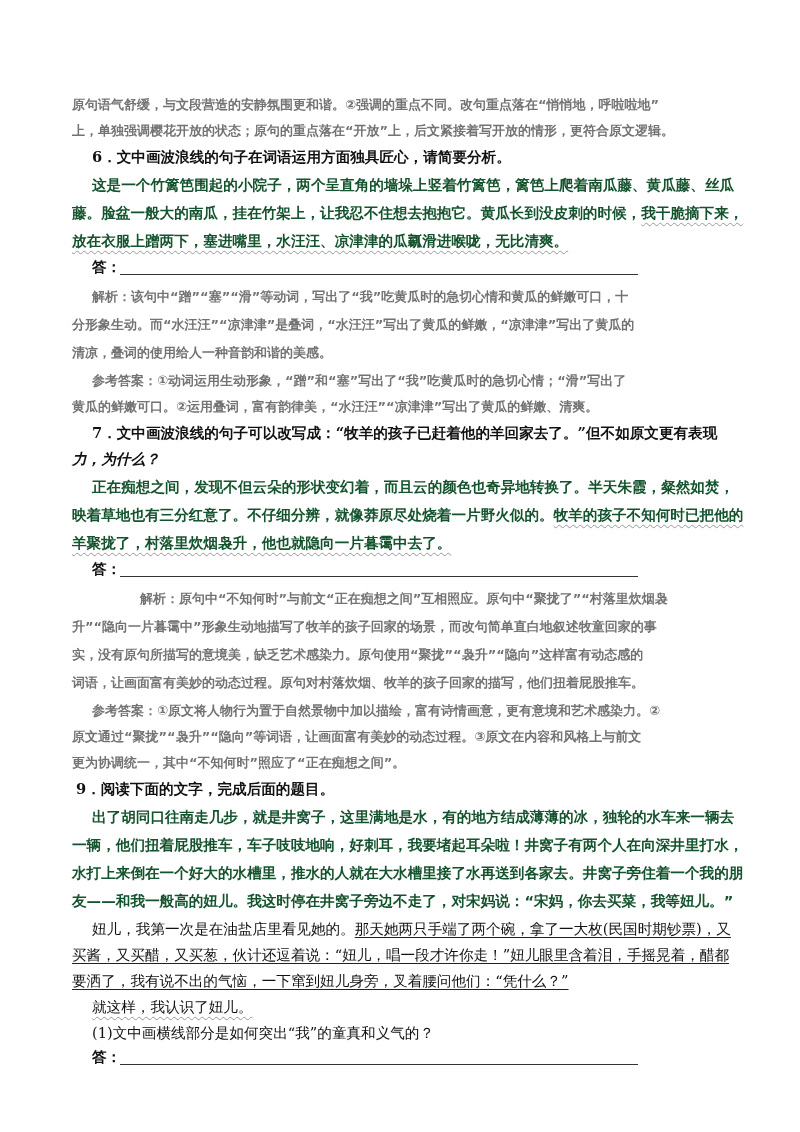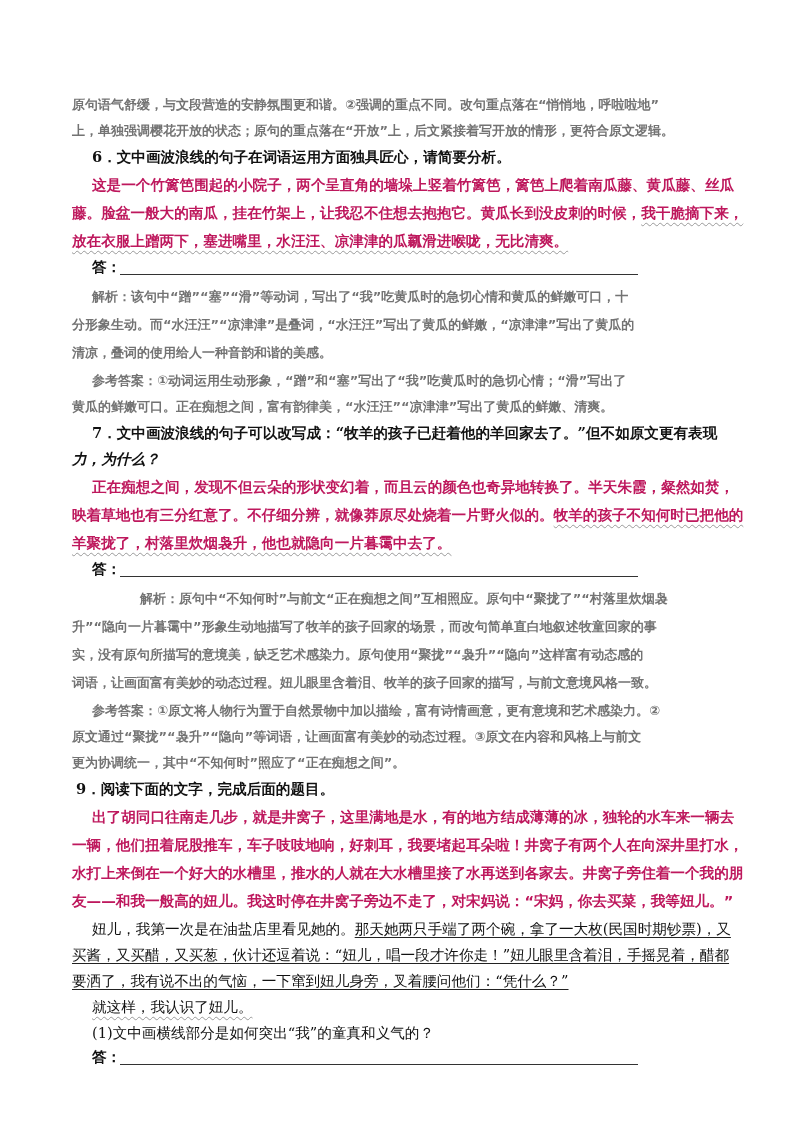--- a/index.html
+++ b/index.html
@@ -4,21 +4,21 @@
 <style>
   html, body { margin: 0; padding: 0; background: #ffffff; }
   body { width: 800px; height: 1132px; position: relative; overflow: hidden; }
   .page {
     position: absolute; left: 72px; top: 94px; width: 660px;
     font-family: "DejaVu Serif", "Liberation Serif", serif;
     font-size: 15px; color: #111;
   }
   .line { position: absolute; left: 0; white-space: nowrap; line-height: 22px; }
   .red { color: #737373; font-weight: bold; font-family: "DejaVu Sans", "Liberation Sans", sans-serif; font-size: 13px; }
-  .black-bold { color: #be185d; font-weight: bold; font-family: "DejaVu Sans", "Liberation Sans", sans-serif; font-size: 14.6px; }
+  .black-bold { color: #14532d; font-weight: bold; font-family: "DejaVu Sans", "Liberation Sans", sans-serif; font-size: 14.6px; }
   .q { color: #111; font-family: "DejaVu Serif", "Liberation Serif", serif; font-size: 14.6px; font-weight: bold; }
   .plain { color: #111; font-family: "DejaVu Serif", "Liberation Serif", serif; font-size: 14.6px; }
   .wavy { text-decoration: underline wavy #9a9a9a; text-decoration-thickness: 1px; text-underline-offset: 4px; }
   .uline { text-decoration: underline solid #222; text-underline-offset: 3px; }
   .answer-line {
     position: absolute; height: 0; border-bottom: 1px solid #333;
   }
   .answer-label { position: absolute; left: 20px; font-weight: bold; font-size: 14.6px; font-family: "DejaVu Serif", "Liberation Serif", serif; color:#111; }
 </style>
 </head>
@@ -35,36 +35,36 @@
     <span>藤。脸盆一般大的南瓜，挂在竹架上，让我忍不住想去抱抱它。黄瓜长到没皮刺的时候，</span><span class="wavy">我干脆摘下来，</span>
   </div>
   <div class="line black-bold wavy" style="top:136px;">放在衣服上蹭两下，塞进嘴里，水汪汪、凉津津的瓜瓤滑进喉咙，无比清爽。</div>
   <div class="answer-label" style="top:164px;">答：</div>
   <div class="answer-line" style="top:180px; left:48px; width:518px;"></div>
 
   <div class="line red" style="top:192px; left:20px;">解析：该句中“蹭”“塞”“滑”等动词，写出了“我”吃黄瓜时的急切心情和黄瓜的鲜嫩可口，十</div>
   <div class="line red" style="top:220px;">分形象生动。而“水汪汪”“凉津津”是叠词，“水汪汪”写出了黄瓜的鲜嫩，“凉津津”写出了黄瓜的</div>
   <div class="line red" style="top:248px;">清凉，叠词的使用给人一种音韵和谐的美感。</div>
   <div class="line red" style="top:276px; left:20px;">参考答案：①动词运用生动形象，“蹭”和“塞”写出了“我”吃黄瓜时的急切心情；“滑”写出了</div>
-  <div class="line red" style="top:302px;">黄瓜的鲜嫩可口。正在痴想之间，富有韵律美，“水汪汪”“凉津津”写出了黄瓜的鲜嫩、清爽。</div>
+  <div class="line red" style="top:302px;">黄瓜的鲜嫩可口。②运用叠词，富有韵律美，“水汪汪”“凉津津”写出了黄瓜的鲜嫩、清爽。</div>
 
   <div class="line q" style="top:328px; left:20px;">7．文中画波浪线的句子可以改写成：“牧羊的孩子已赶着他的羊回家去了。”但不如原文更有表现</div>
   <div class="line q" style="top:354px;font-style:italic;">力，为什么？</div>
   <div class="line black-bold" style="top:382px; left:20px;">正在痴想之间，发现不但云朵的形状变幻着，而且云的颜色也奇异地转换了。半天朱霞，粲然如焚，</div>
   <div class="line black-bold" style="top:410px;">
     <span>映着草地也有三分红意了。不仔细分辨，就像莽原尽处烧着一片野火似的。</span><span class="wavy">牧羊的孩子不知何时已把他的</span>
   </div>
   <div class="line black-bold wavy" style="top:438px;">羊聚拢了，村落里炊烟袅升，他也就隐向一片暮霭中去了。</div>
   <div class="answer-label" style="top:466px;">答：</div>
   <div class="answer-line" style="top:482px; left:48px; width:518px;"></div>
 
   <div class="line red" style="top:494px; left:30px;margin-left:38px;">解析：原句中“不知何时”与前文“正在痴想之间”互相照应。原句中“聚拢了”“村落里炊烟袅</div>
   <div class="line red" style="top:522px;">升”“隐向一片暮霭中”形象生动地描写了牧羊的孩子回家的场景，而改句简单直白地叙述牧童回家的事</div>
   <div class="line red" style="top:550px;">实，没有原句所描写的意境美，缺乏艺术感染力。原句使用“聚拢”“袅升”“隐向”这样富有动态感的</div>
-  <div class="line red" style="top:578px;">词语，让画面富有美妙的动态过程。妞儿眼里含着泪、牧羊的孩子回家的描写，与前文意境风格一致。</div>
+  <div class="line red" style="top:578px;">词语，让画面富有美妙的动态过程。原句对村落炊烟、牧羊的孩子回家的描写，他们扭着屁股推车。</div>
   <div class="line red" style="top:606px; left:20px;">参考答案：①原文将人物行为置于自然景物中加以描绘，富有诗情画意，更有意境和艺术感染力。②</div>
   <div class="line red" style="top:632px;">原文通过“聚拢”“袅升”“隐向”等词语，让画面富有美妙的动态过程。③原文在内容和风格上与前文</div>
   <div class="line red" style="top:658px;">更为协调统一，其中“不知何时”照应了“正在痴想之间”。</div>
 
   <div class="line q" style="top:684px; left:4px;">9．阅读下面的文字，完成后面的题目。</div>
   <div class="line black-bold" style="top:712px; left:20px;">出了胡同口往南走几步，就是井窝子，这里满地是水，有的地方结成薄薄的冰，独轮的水车来一辆去</div>
   <div class="line black-bold" style="top:740px;">一辆，他们扭着屁股推车，车子吱吱地响，好刺耳，我要堵起耳朵啦！井窝子有两个人在向深井里打水，</div>
   <div class="line black-bold" style="top:768px;">水打上来倒在一个好大的水槽里，推水的人就在大水槽里接了水再送到各家去。井窝子旁住着一个我的朋</div>
   <div class="line black-bold" style="top:796px;">友——和我一般高的妞儿。我这时停在井窝子旁边不走了，对宋妈说：“宋妈，你去买菜，我等妞儿。”</div>
   <div class="line plain" style="top:824px; left:20px;">

